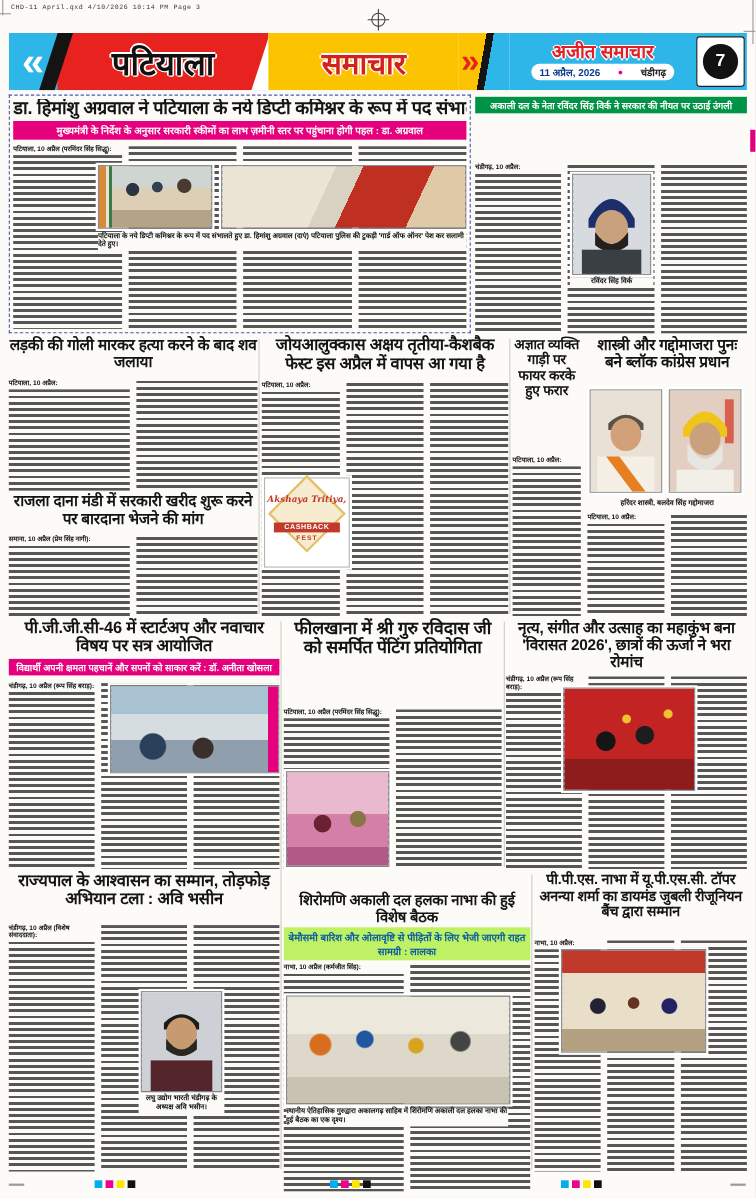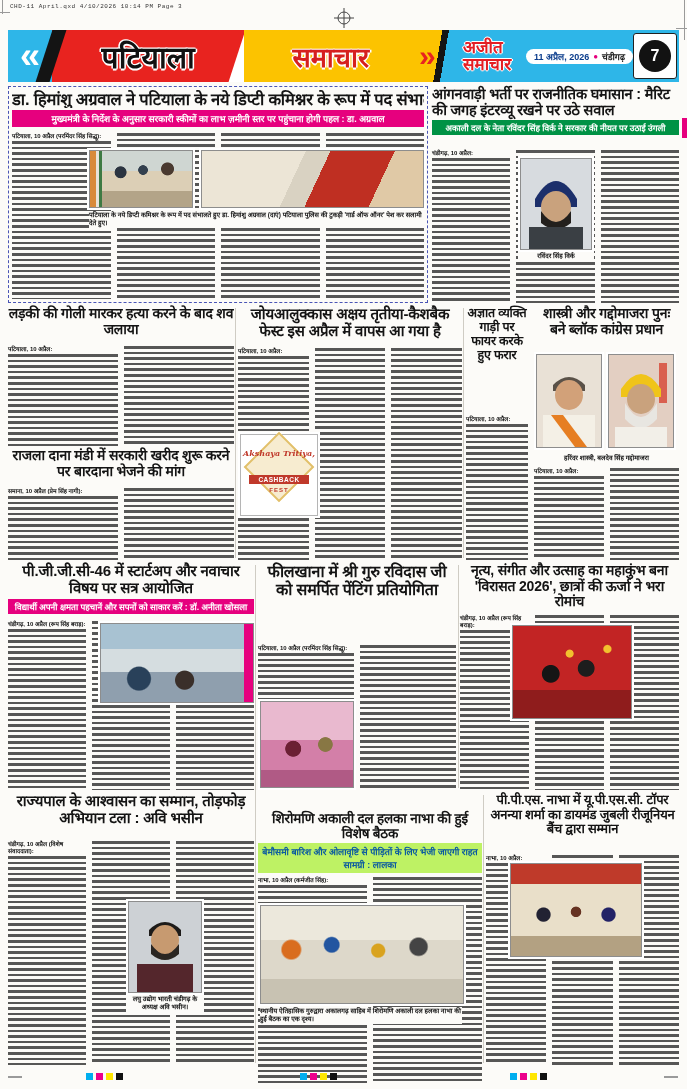--- a/index.html
+++ b/index.html
@@ -20,26 +20,26 @@
   .mh-red{flex:1.45;background:#e8231f;position:relative;display:flex;align-items:center;justify-content:center;text-align:right;}
   .mh-red:before{content:"";position:absolute;left:-8px;top:0;bottom:0;width:14px;background:#141414;transform:skewX(-18deg);}
   .mh-red:after{content:"";position:absolute;right:-9px;top:0;bottom:0;width:16px;background:#fff;transform:skewX(-18deg);}
   .t-patiala{font-size:30px;font-weight:bold;color:#111;
      text-shadow:-1.5px 0 #fff,1.5px 0 #fff,0 -1.5px #fff,0 1.5px #fff,-1px -1px #fff,1px 1px #fff;}
   .mh-yel{flex:1.3;background:#fcc300;display:flex;align-items:center;justify-content:center;position:relative;}
   .t-samachar{font-size:27px;font-weight:bold;color:#d6201f;
      text-shadow:-1.5px 0 #fff,1.5px 0 #fff,0 -1.5px #fff,0 1.5px #fff;}
   .mh-arrows{width:44px;background:linear-gradient(100deg,#fcc300 0 46%,#141414 46% 58%,#2eb6e8 58%);
      color:#e8231f;font-size:30px;font-weight:bold;display:flex;align-items:center;padding-left:2px;}
-  .mh-right{width:216px;background:#2eb6e8;position:relative;display:flex;flex-direction:row;
+  .mh-right{width:216px;background:#2eb6e8;position:relative;display:flex;flex-direction:column;
      align-items:center;justify-content:center;gap:2px;padding-right:46px;box-sizing:border-box;}
   .t-brand{font-size:17px;font-weight:bold;color:#e31e24;line-height:1;
      text-shadow:-1.2px 0 #fff,1.2px 0 #fff,0 -1.2px #fff,0 1.2px #fff;}
   .pill{background:#fff;border-radius:9px;padding:1px 8px;font-size:9px;font-weight:bold;
-     display:flex;align-items:center;gap:4px;white-space:nowrap;}
+     display:flex;align-items:center;gap:16px;white-space:nowrap;}
   .pill .d{color:#0a3c8c;} .pill .dot{color:#e6007e;font-size:8px;} .pill .c{color:#222;}
   .pagebox{position:absolute;right:2px;top:3px;bottom:3px;width:42px;background:#fff;
      border:1px solid #222;border-radius:3px;display:flex;align-items:center;justify-content:center;}
   .pagenum{width:32px;height:32px;border-radius:50%;background:#121212;color:#fff;font-size:16px;
      font-weight:bold;display:flex;align-items:center;justify-content:center;}
   
   .sec{position:absolute;box-sizing:border-box;}
   .head{font-weight:bold;color:#141414;text-align:center;line-height:1.12;letter-spacing:-.2px;}
   .subbar{font-weight:bold;color:#fff;text-align:center;padding:2px 3px;margin-top:2px;}
   .mag{background:#e6007e;} .grn{background:#009245;}
@@ -156,21 +156,20 @@
       <div class="c">
           <div class="tx"></div>
         </div>
     </div>
     <div class="ph ph-lead1" style="left:80px;top:63px;width:102px;height:56px"></div>
     <div class="ph ph-lead2" style="left:192px;top:63px;right:3px;height:56px"></div>
     <div class="cap" style="left:80px;top:124px;right:3px">पटियाला के नये डिप्टी कमिश्नर के रूप में पद संभालते हुए डा. हिमांशु अग्रवाल (दाएं) पटियाला पुलिस की टुकड़ी 'गार्ड ऑफ ऑनर' पेश कर सलामी देते हुए।</div>
   </div>
 
   <div class="sec" style="left:432px;top:86px;width:247px;height:217px">
-    <div class="head" style="font-size:14.5px;text-align:left">आंगनवाड़ी भर्ती पर राजनीतिक घमासान : मैरिट की जगह इंटरव्यू रखने पर उठे सवाल</div>
     <div class="subbar grn" style="font-size:8.5px">अकाली दल के नेता रविंदर सिंह विर्क ने सरकार की नीयत पर उठाई उंगली</div>
     <div class="cols" style="position:absolute;left:0;right:0;top:64px;bottom:0">
       <div class="c">
           <div class="dateline">चंडीगढ़, 10 अप्रैल:</div>
           <div class="tx"></div>
         </div>
       <div class="c">
           <div class="tx"></div>
         </div>
       <div class="c">

